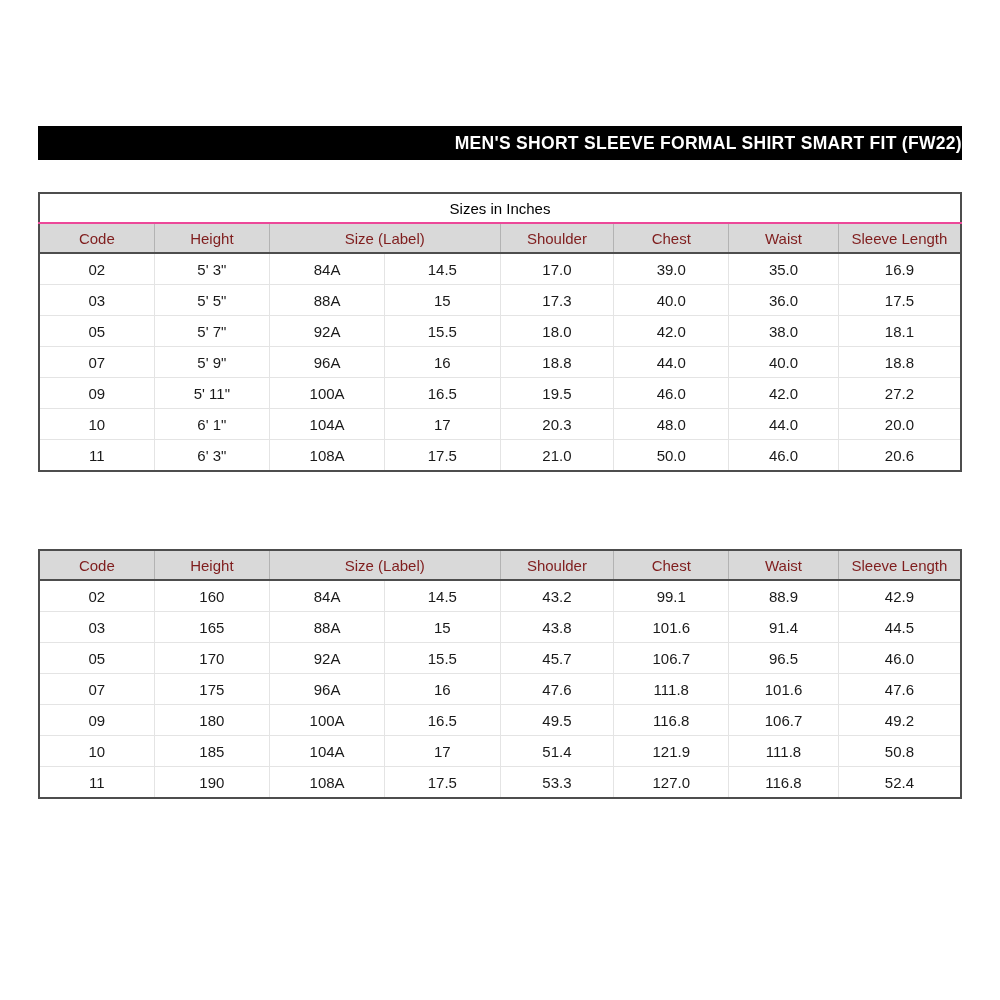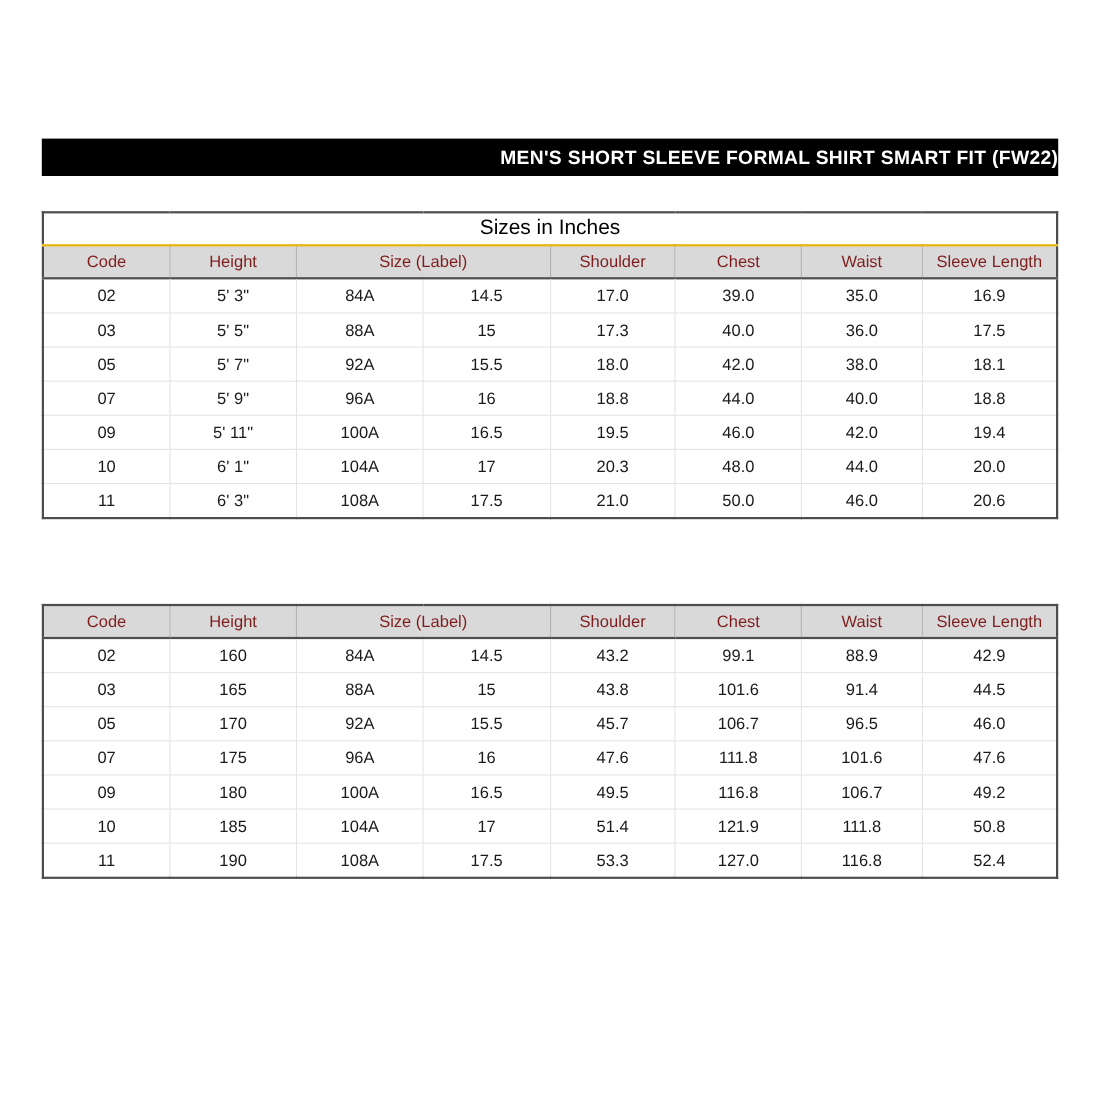--- a/index.html
+++ b/index.html
@@ -40,24 +40,24 @@
     table-layout: fixed;
     background: #ffffff;
     border: 2px solid #4d4d4d;
   }
   table.size-table.inches { top: 192px; }
   table.size-table.cm     { top: 549px; }
 
   .title-row td {
     height: 28px;
     text-align: center;
-    font-size: 19px;
+    font-size: 15px;
     color: #000000;
     background: #ffffff;
-    border-bottom: 2px solid #eab308;
+    border-bottom: 2px solid #ec4899;
     padding: 0;
   }
   .header-row th {
     height: 28px;
     background: #d9d9d9;
     font-weight: normal;
     font-size: 15px;
     color: #7f1d1d;
     text-align: center;
     border-left: 1px solid #b3b3b3;
@@ -155,21 +155,21 @@
           <td>18.8</td>
         </tr>
         <tr>
           <td>09</td>
           <td>5' 11"</td>
           <td>100A</td>
           <td>16.5</td>
           <td>19.5</td>
           <td>46.0</td>
           <td>42.0</td>
-          <td>19.4</td>
+          <td>27.2</td>
         </tr>
         <tr>
           <td>10</td>
           <td>6' 1"</td>
           <td>104A</td>
           <td>17</td>
           <td>20.3</td>
           <td>48.0</td>
           <td>44.0</td>
           <td>20.0</td>

